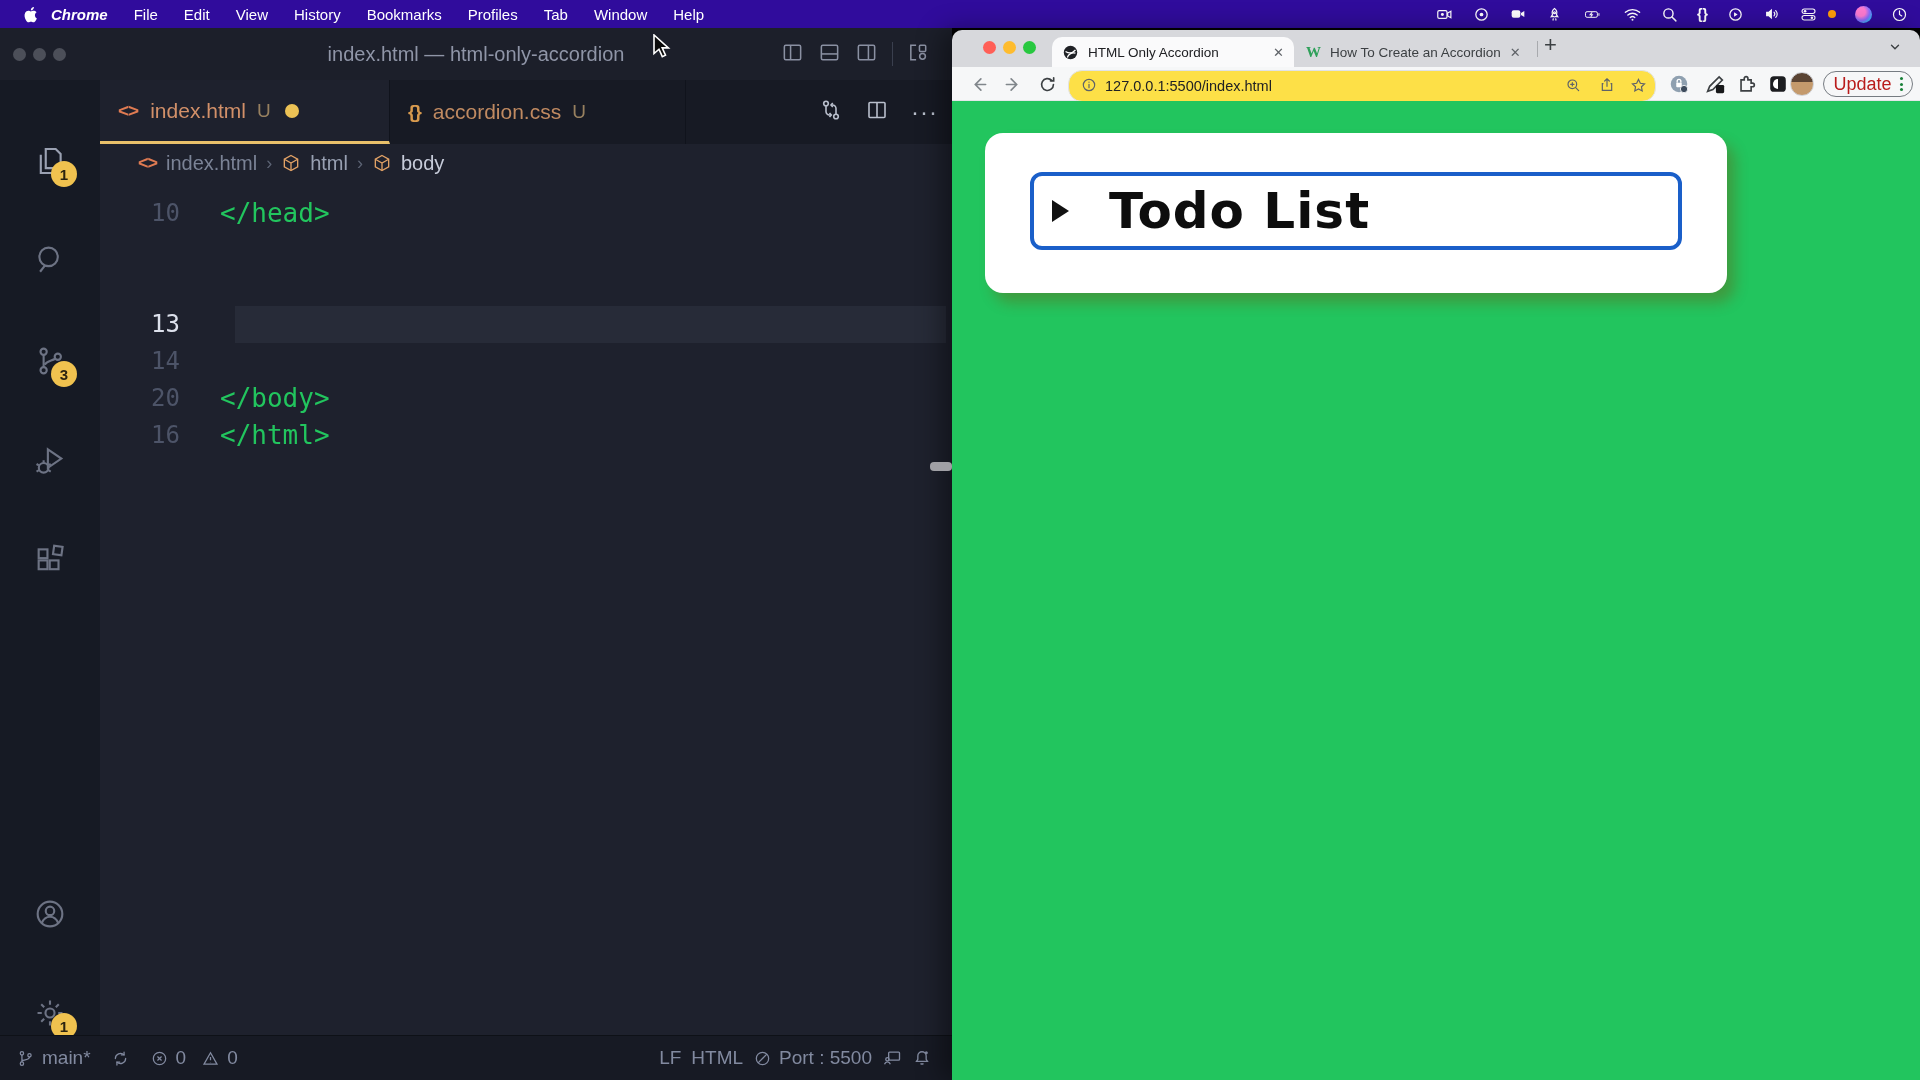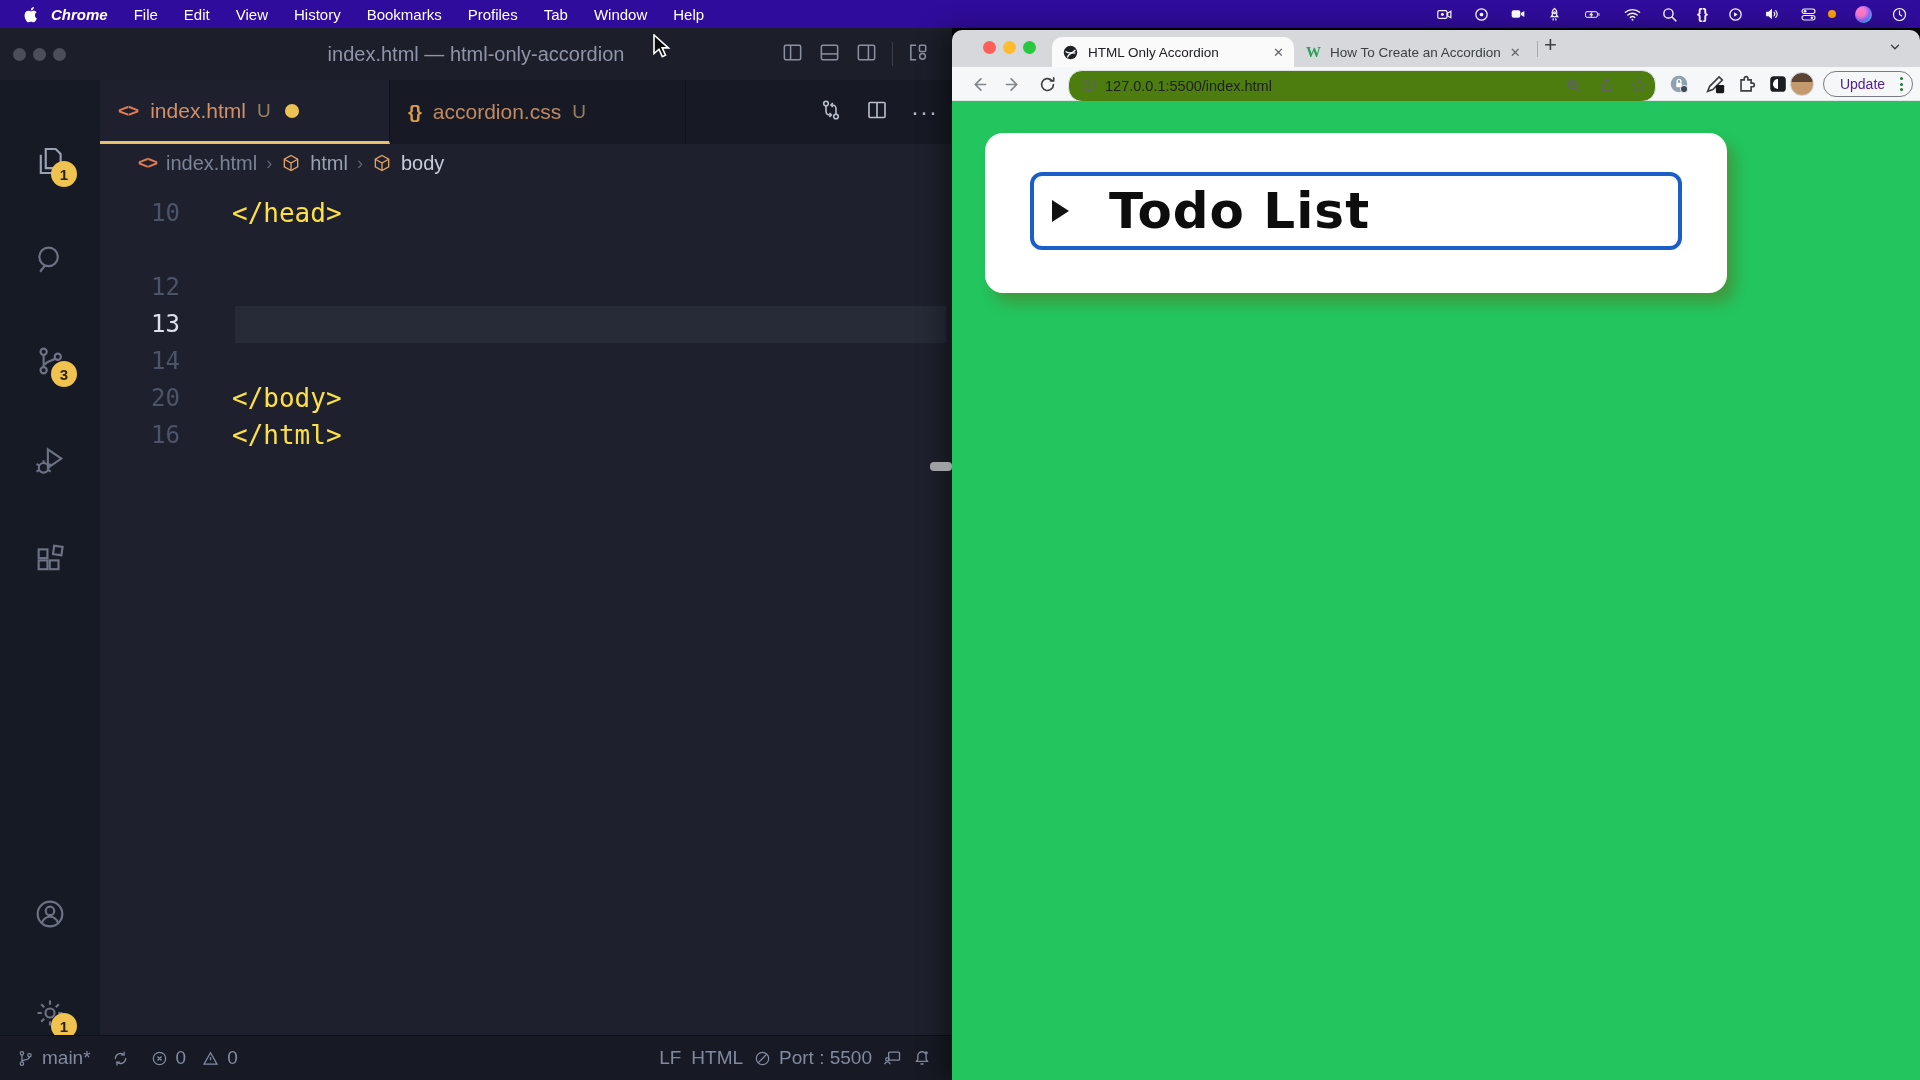--- a/index.html
+++ b/index.html
@@ -55,21 +55,21 @@
                    display:flex; align-items:center; padding-left:38px; gap:9px; font-size:20px; color:#7b8396; }
   .bc-glyph { color:#e07b52; font-weight:bold; font-size:18px; letter-spacing:-1px; }
   .bc-sep { color:#5c6374; font-size:18px; }
   .bc-cube { color:#e2a266; display:flex; }
   .bc-html { color:#98a0b2; } .bc-body { color:#c7ccda; }
 
   .vs-editor { position:absolute; left:100px; top:154px; width:852px; height:853px; background:#1e212d;
                font-family:"DejaVu Sans Mono", monospace; font-size:26px; }
   .code-row { position:absolute; left:0; width:100%; height:37px; line-height:37px; }
   .code-row .num { position:absolute; left:0; width:80px; text-align:right; color:#4d5468; font-size:24px; }
-  .code-row .src { position:absolute; left:132px; color:#fde047; }
+  .code-row .src { position:absolute; left:120px; color:#22c55e; }
   .row-hl { position:absolute; left:135px; right:6px; top:0; height:37px; background:#272b38; }
   .code-row.current .num { color:#dde1ec; }
 
   .vs-statusbar { position:absolute; left:0; top:1007px; width:952px; height:45px; background:#171a24;
                   border-top:1px solid #0e1117; color:#828aa0; font-size:19px;
                   display:flex; align-items:center; }
   .sb-left { display:flex; align-items:center; gap:20px; padding-left:16px; }
   .sb-right { position:absolute; right:20px; display:flex; align-items:center; gap:10px; }
   .sb-item { display:flex; align-items:center; gap:7px; }
   .sb-item svg { display:block; }
@@ -88,30 +88,30 @@
   .cr-close { font-size:13px; color:#5f6368; }
   .cr-tab-inactive { position:absolute; left:348px; top:7px; width:226px; height:30px;
                      display:flex; align-items:center; padding:0 6px; gap:9px; }
   .cr-tabsep { position:absolute; left:585px; top:11px; width:1px; height:16px; background:#a8aaae; }
   .cr-plus { position:absolute; left:592px; top:2px; font-size:22px; color:#3c4043; }
   .cr-chevron { position:absolute; right:18px; top:10px; color:#3c4043; }
   .w3-fav { color:#2fa05a; font-weight:bold; font-size:15px; font-family:"Liberation Serif", serif; }
 
   .cr-toolbar { position:relative; height:34px; background:#f6f7f8; border-bottom:1px solid #e4e6e8; }
   .nav-ico { position:absolute; top:8px; color:#5f6368; }
-  .omnibox { position:absolute; left:116px; top:3px; width:588px; height:32px; background:#4d7c0f;
+  .omnibox { position:absolute; left:116px; top:3px; width:588px; height:32px; background:#fde047;
              border:1px solid #e0e2e6; border-radius:14px; display:flex; align-items:center; }
   .omni-url { position:absolute; left:36px; font-size:14.5px; color:#202124; }
   .omni-ico { position:absolute; top:6px; color:#5f6368; }
   .ext-ico { position:absolute; top:6px; }
   .avatar { position:absolute; left:838px; top:5px; width:24px; height:24px; border-radius:50%;
             background:linear-gradient(180deg,#5a4433 0 42%,#c49a6c 42%); border:1px solid #d0d2d6; }
   .update-btn { position:absolute; left:871px; top:4px; width:90px; height:26px; border:1.5px solid #767c82;
                 border-radius:13px; background:#f6f7f8; display:flex; align-items:center; justify-content:center; }
-  .update-label { font-size:14px; color:#4c1d95; margin-right:11px; }
+  .update-label { font-size:18px; color:#b91c1c; margin-right:11px; }
   .gdots { position:absolute; right:9px; top:5px; display:flex; flex-direction:column; gap:2.5px; }
   .gdots i { width:3px; height:3px; border-radius:50%; background:#188038; }
 
   .cr-content { position:relative; height:979px; background:#22c55e; }
   .todo-card { position:absolute; left:33px; top:32px; width:742px; height:160px; background:#fff;
                border-radius:18px; box-shadow:8px 10px 14px rgba(120,70,0,.33); }
   .todo-summary { position:absolute; left:45px; top:39px; width:652px; height:78px;
                   border:4px solid #1a5fc9; border-radius:12px; display:flex; align-items:center;
                   background:#fff; }
   .tri { width:0; height:0; border-left:17px solid #111; border-top:11px solid transparent;
@@ -355,24 +355,20 @@
             <path d="M4 7.5l8 4.5 8-4.5M12 12v9"></path>
           </svg>
         </span>
       <span class="bc-body">body</span>
     </div>
 
     <div class="vs-editor">
       <div class="code-row" style="top:13px;">
           <span class="num">10</span>
           <span class="src">&lt;/head&gt;</span>
-        </div>
-      <div class="code-row" style="top:87px;">
-          <span class="num">12</span>
-          <span class="src"></span>
         </div>
       <div class="code-row current" style="top:124px;">
           <span class="row-hl"></span>
           <span class="num">13</span>
           <span class="src"></span>
         </div>
       <div class="code-row" style="top:161px;">
           <span class="num">14</span>
           <span class="src"></span>
         </div>

